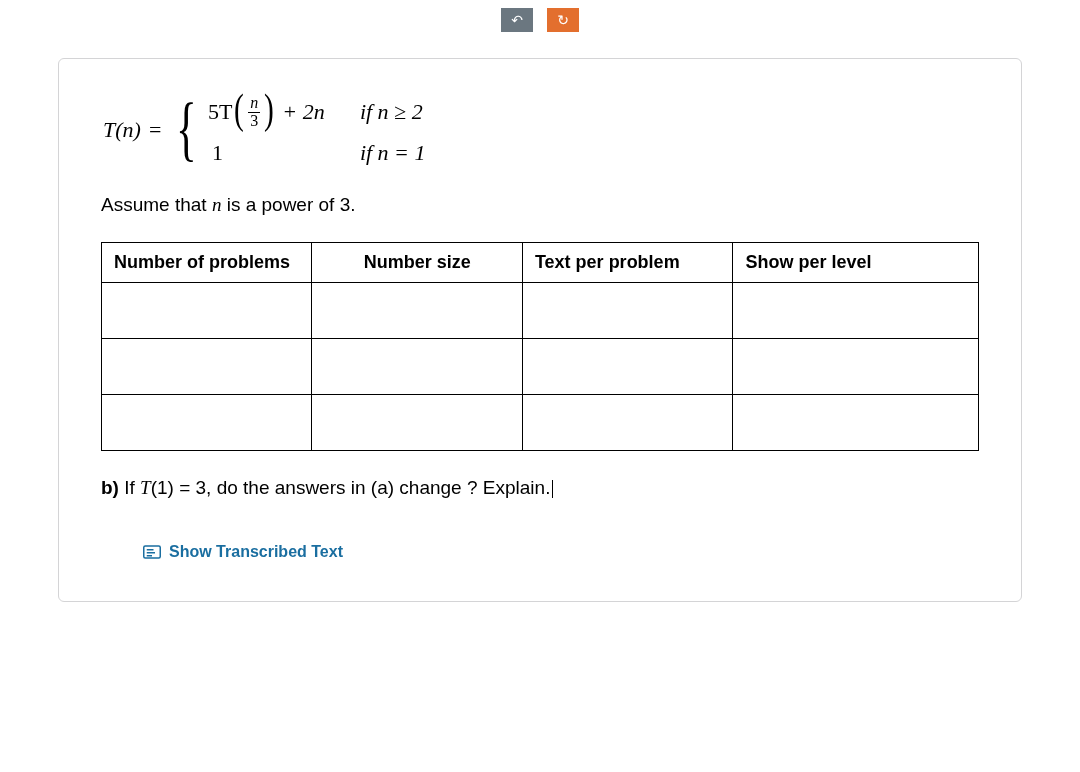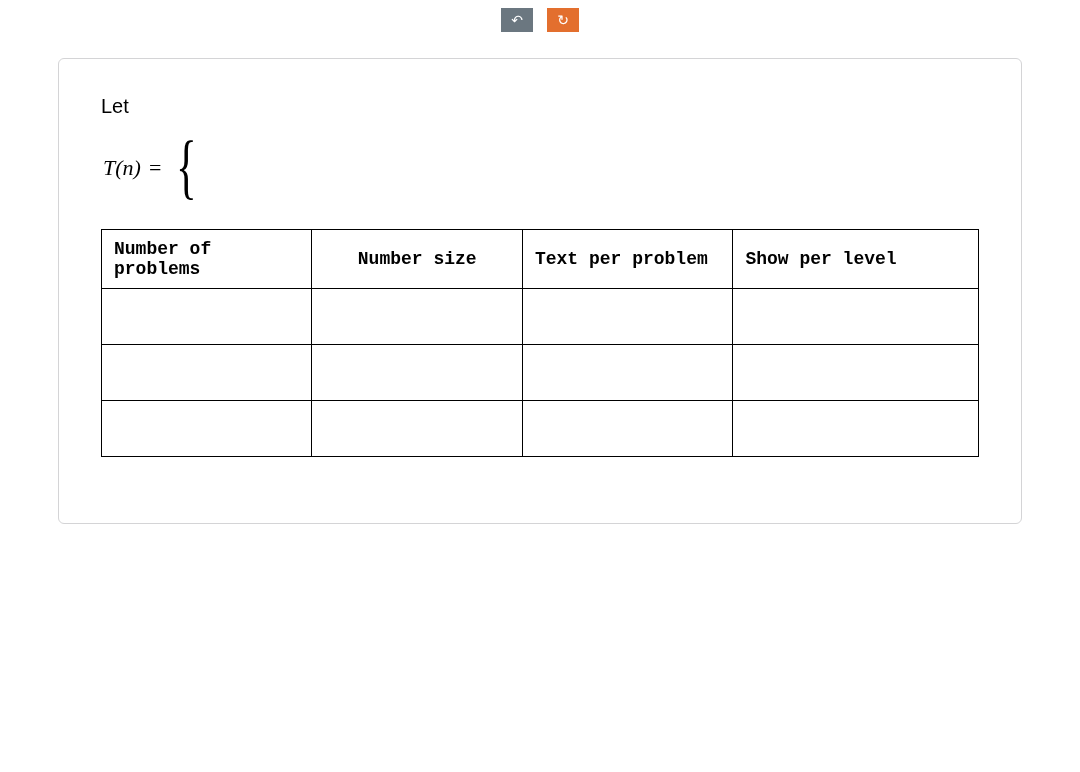--- a/index.html
+++ b/index.html
@@ -107,21 +107,20 @@
       width: 100%;
       border-collapse: collapse;
       margin-bottom: 26px;
     }
     .rec-table th, .rec-table td {
       border: 1px solid #000;
       padding: 9px 12px;
       text-align: left;
       font-size: 18px;
       vertical-align: middle;
-      font-family: Liberation Mono, monospace;
     }
     .rec-table th { font-weight: bold; height: 38px; }
     .rec-table td { height: 56px; }
     .col-1 { width: 24%; }
     .col-2 { width: 24%; }
     .col-3 { width: 24%; text-align: center; }
     .col-4 { width: 28%; text-align: center; }
     .rec-table th.col-2 { text-align: center; }
     .part-b {
       font-size: 19px;
@@ -152,29 +151,52 @@
   <div class="top-btn btn-undo">
     <span>↶</span>
   </div>
   <div class="top-btn btn-redo">
     <span>↻</span>
   </div>
 </div>
 
 <div class="content-card">
 
-  <div class="let-line">Let</div>
 
   <div class="recurrence">
     <span class="tn">T</span>
       <span class="tn">(n)</span>
     <span class="eq">=</span>
     <span class="brace">{</span>
-  </div>
-
+    <div class="cases">
+      <div class="case-row">
+        <span class="case-expr">
+          <span>5T</span>
+          <span class="paren-l">(</span>
+          <span class="frac">
+            <span class="num">n</span>
+            <span class="den">3</span>
+          </span>
+          <span class="paren-r">)</span>
+          <span style="margin-left:6px;font-style:italic;">+ 2n</span>
+        </span>
+        <span class="case-cond" style="font-style:italic;">if  n ≥ 2</span>
+      </div>
+      <div class="case-row">
+        <span class="case-expr">
+          <span style="margin-left:4px;">1</span>
+        </span>
+        <span class="case-cond" style="font-style:italic;">if  n = 1</span>
+      </div>
+    </div>
+  </div>
+
+  <div class="assume">
+    <span>Assume that </span><span class="ital">n</span><span> is a power of 3.</span>
+  </div>
 
 
   <table class="rec-table">
     <thead>
       <tr>
         <th class="col-1">Number of problems</th>
         <th class="col-2">Number size</th>
         <th class="col-3">Text per problem</th>
         <th class="col-4">Show per level</th>
       </tr>
@@ -194,15 +216,27 @@
       </tr>
       <tr>
         <td></td>
         <td></td>
         <td></td>
         <td></td>
       </tr>
     </tbody>
   </table>
 
-
+  <div class="part-b">
+    <span class="bold">b)</span><span> If </span><span class="ital">T</span><span>(1)  =  3</span><span>, do the answers in (a) change ? Explain.</span><span class="cursor"></span>
+  </div>
+
+  <div class="transcribed">
+    <span class="trans-icon">
+      <svg viewBox="0 0 24 18" fill="none" stroke="#1a6ea0" stroke-width="2">
+        <rect x="1" y="1" width="22" height="16" rx="2"></rect>
+        <path d="M5 6 L14 6 M5 10 L16 10 M5 14 L12 14"></path>
+      </svg>
+    </span>
+    <span>Show Transcribed Text</span>
+  </div>
 
 </div>
 
 </body></html>

